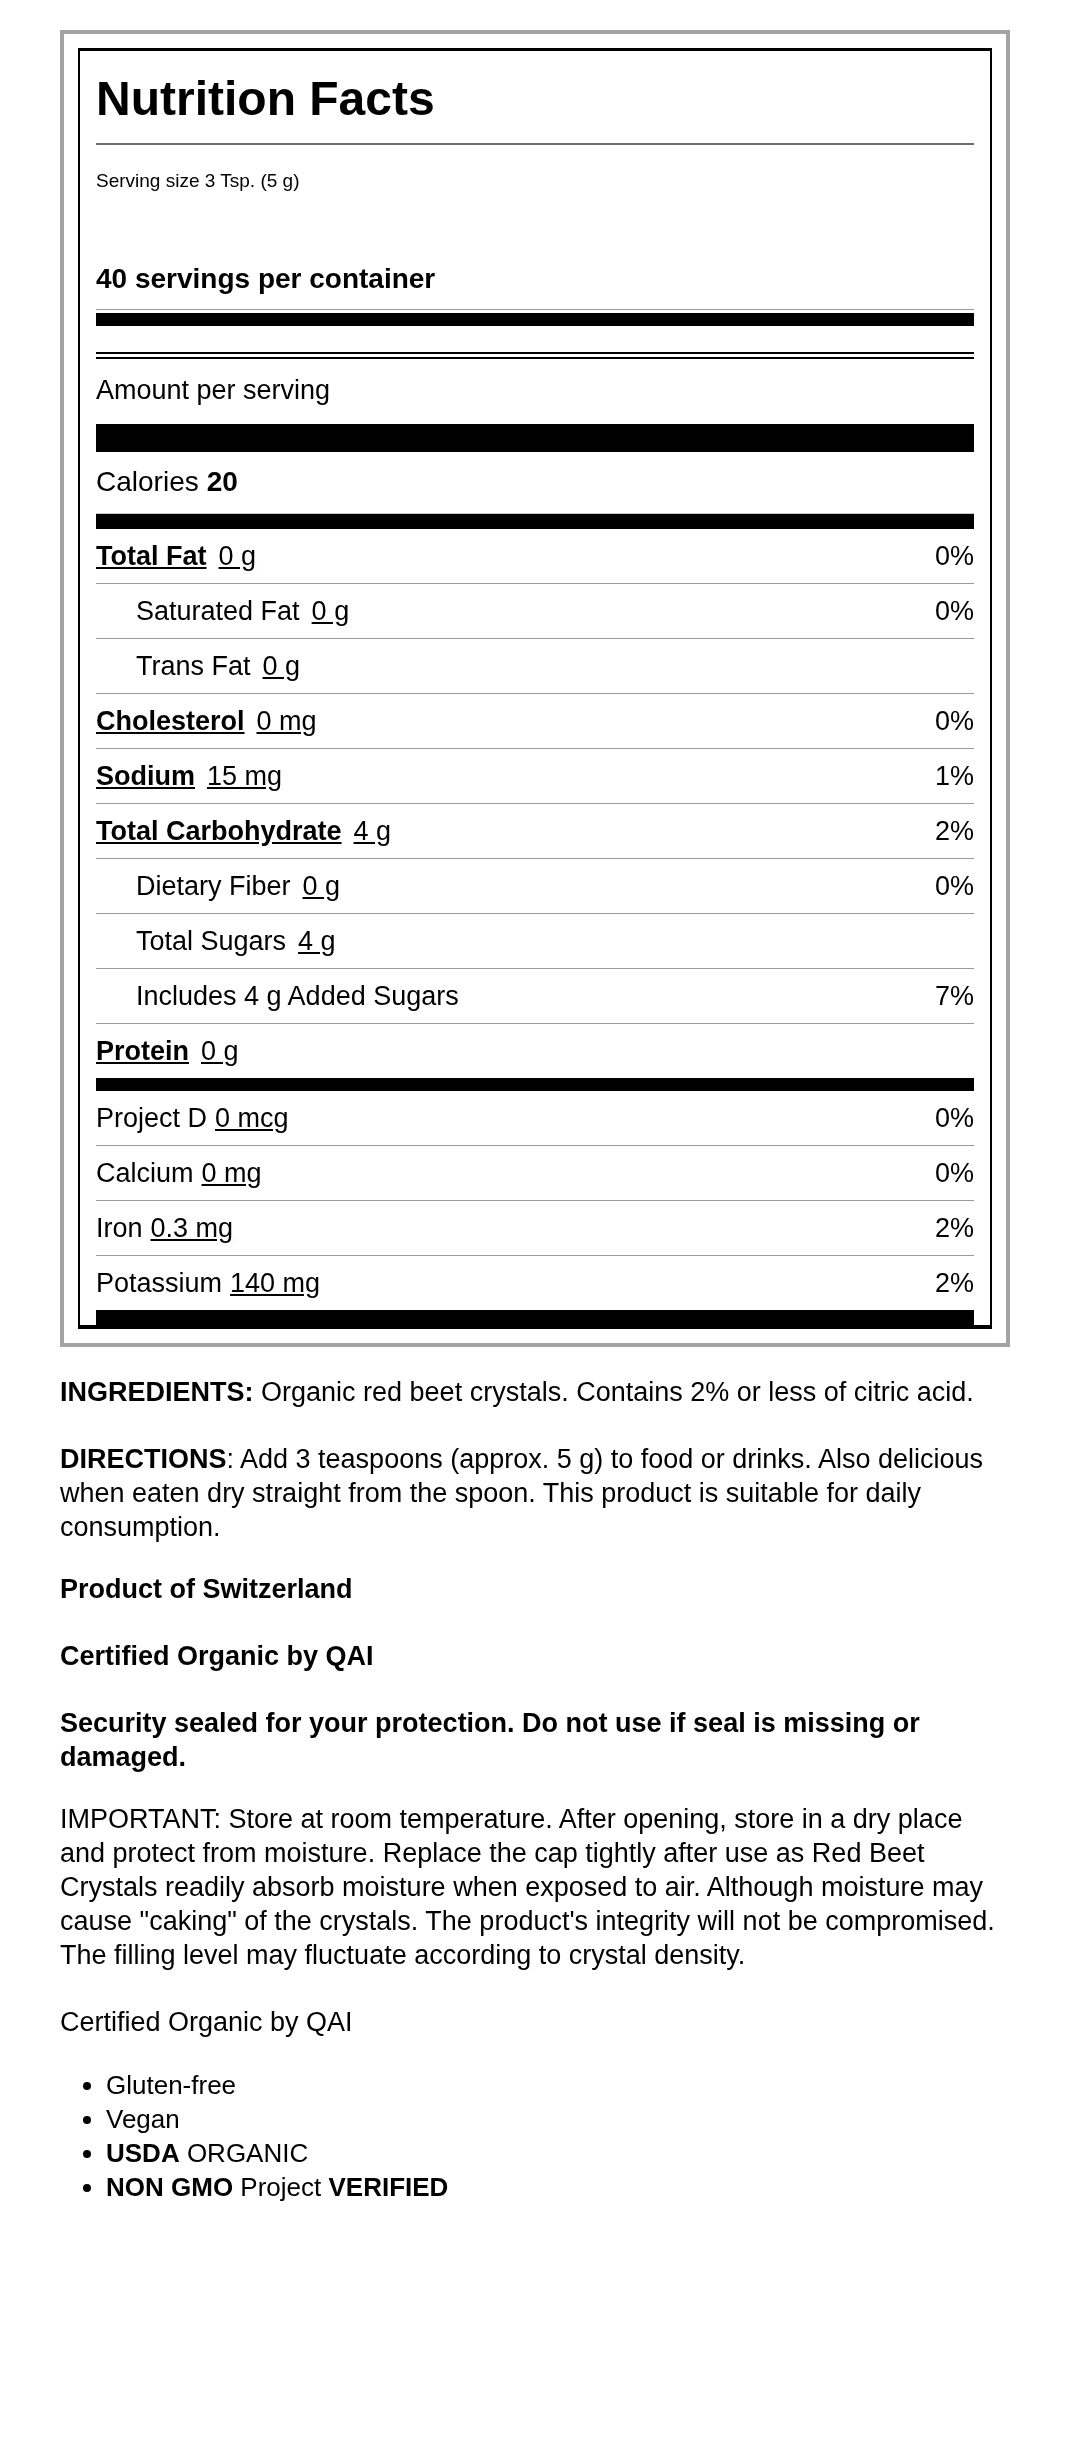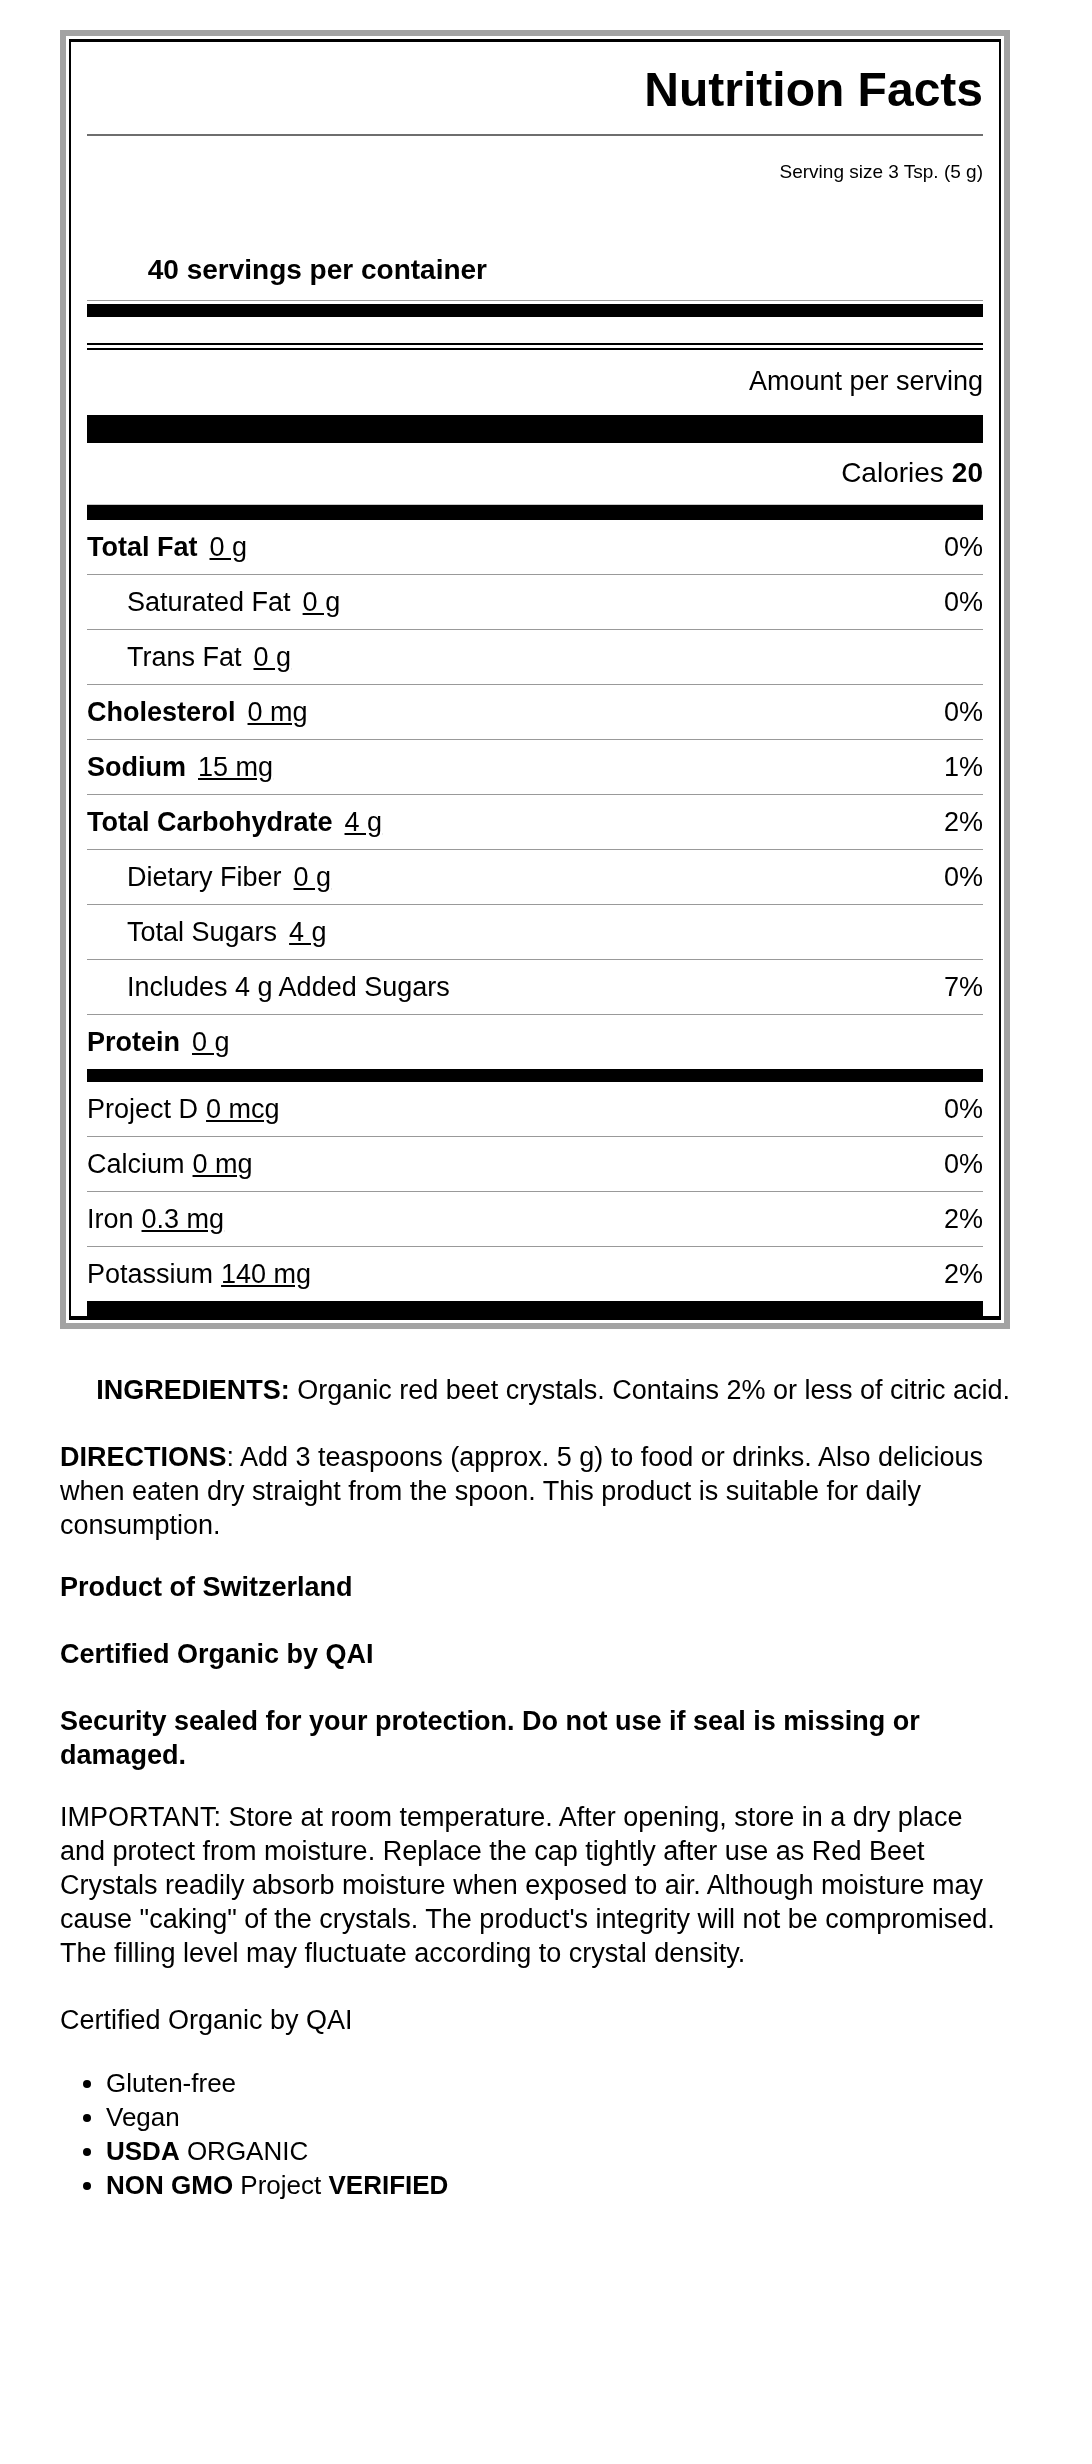--- a/index.html
+++ b/index.html
@@ -4,21 +4,21 @@
 <style>
   html,body{margin:0;padding:0;background:#ffffff;}
   body{
     width:1092px;height:2464px;overflow:hidden;position:relative;
     font-family:"Liberation Sans", sans-serif;color:#000;
     -webkit-font-smoothing:antialiased;
   }
   .page{padding:30px 82px 40px 60px;}
 
   
-  .nf-outer{border:6px solid #a3a3a3;padding:3px;background:#fff;text-align:right;}
+  .nf-outer{border:4px solid #a3a3a3;padding:14px;background:#fff;}
   .nf{border:2px solid #000;border-top-width:3px;border-bottom-width:4px;padding:0 16px;background:#fff;}
 
   .nf-title{font-size:48px;font-weight:bold;margin:20px 0 16px 0;letter-spacing:0px;line-height:56px;}
   .title-rule{border-top:2px solid #6e6e6e;height:0;}
 
   .serving-size{font-size:19px;line-height:31px;padding:20px 0 54px 0;}
   .servings-per{font-size:28px;font-weight:bold;line-height:37px;max-width:400px;padding:10px 0 12px 0;}
 
   .thin-sep{border-top:1px solid #999;height:0;margin-bottom:3px;}
   .bar{background:#000;}
@@ -28,32 +28,32 @@
   .gap-26{height:26px;}
   .dbl-line{height:3px;border-top:2px solid #000;border-bottom:2px solid #000;}
 
   .amount-row{font-size:27px;line-height:31px;padding:16px 0 18px 0;}
   .calories-row{font-size:28px;line-height:32px;padding:14px 0 15px 0;border-bottom:1px solid #c9c9c9;}
 
   .nrow{display:flex;justify-content:space-between;align-items:baseline;
         font-size:27px;line-height:30px;padding:12px 0;border-bottom:1px solid #999;}
   .nrow.no-border{border-bottom:none;}
   .nrow .nl{white-space:nowrap;}
-  .nrow .nname.bold{font-weight:bold;}
+  .nrow .nname.bold{font-weight:bold;text-decoration:underline;}
   .nrow .nval{margin-left:12px;text-decoration:underline;}
   .nrow.vit .nval{margin-left:8px;}
   .nrow.ind{padding-left:40px;}
   .ndv{white-space:nowrap;}
   .cal-val{margin-left:8px;font-weight:bold;}
 
   .footnote{font-size:26px;line-height:34px;padding:24px 0 36px 0;max-width:905px;}
 
   
   .below p{font-size:27px;line-height:34px;margin:0;max-width:955px;}
-  .below .m-ing{margin-top:44px;text-align:right;}
+  .below .m-ing{margin-top:28px;}
   .below .m-std{margin-top:33px;}
   .below .m-sm{margin-top:28px;}
   .b{font-weight:bold;}
   .below ul{margin:30px 0 0 0;padding-left:46px;list-style:disc;}
   .below li{font-size:26px;line-height:33px;margin:0 0 1px 0;}
 </style>
 </head>
 <body>
 
 <div class="page">

